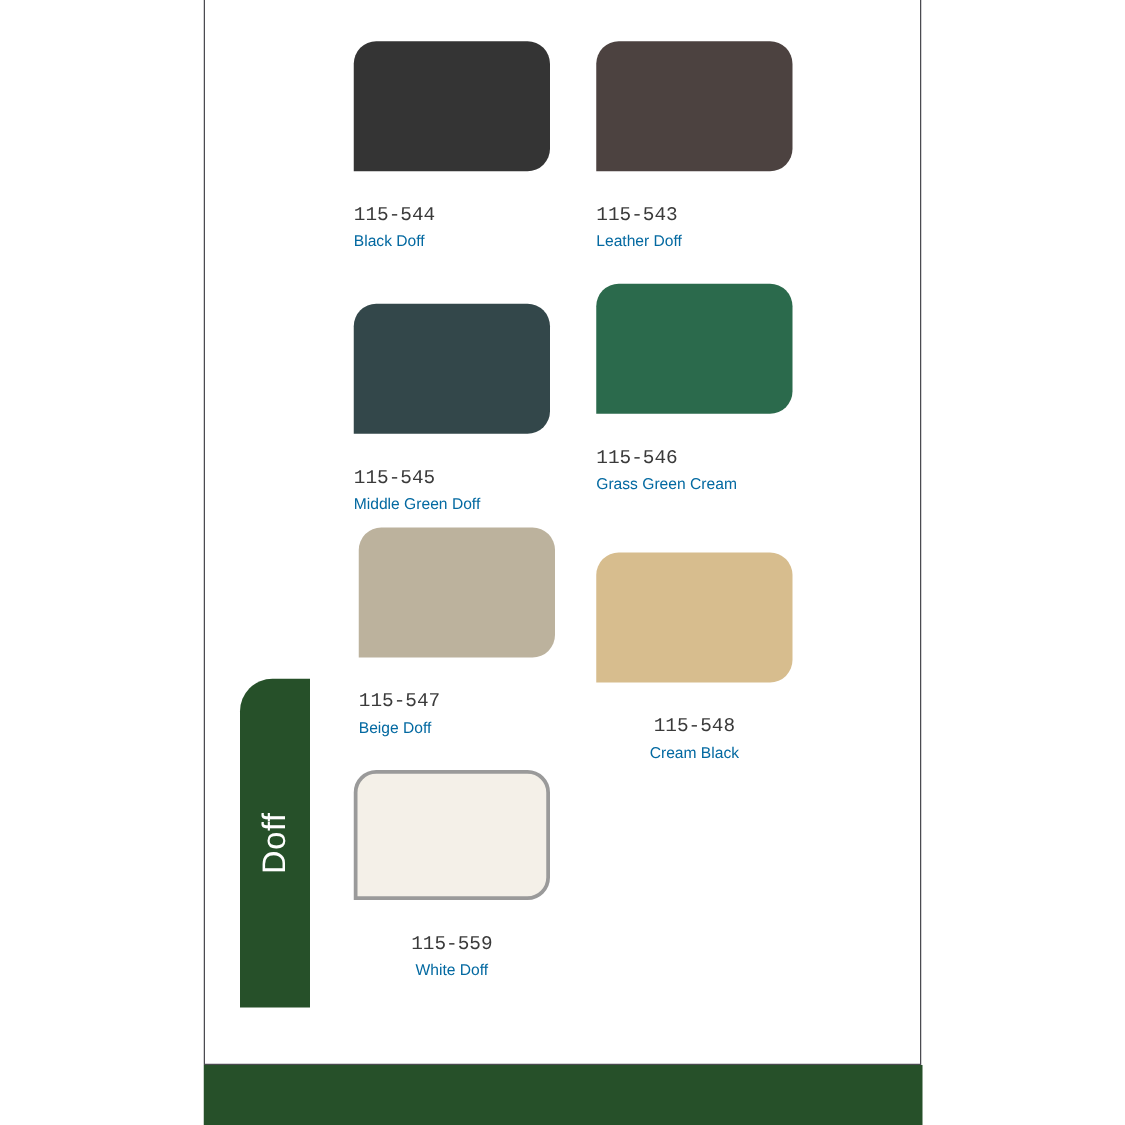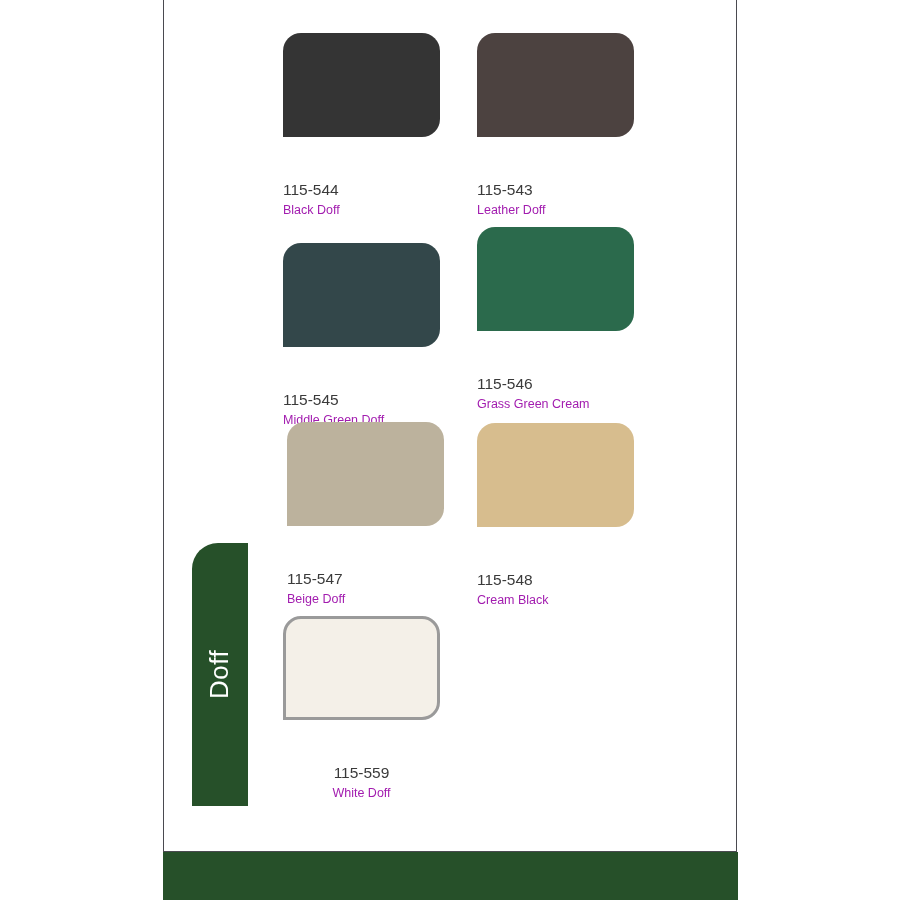--- a/index.html
+++ b/index.html
@@ -76,30 +76,31 @@
   }
 
   .swatch-chip {
     width: 157px;
     height: 104px;
     border-radius: 18px 18px 18px 0;
     box-sizing: border-box;
   }
 
   .swatch-code {
-    margin-top: 43px;
+    margin-top: 26px;
     font-size: 15.5px;
     color: #3a3a3a;
     line-height: 1.25;
+    font-family: Liberation Mono, monospace;
   }
 
   .swatch-name {
     margin-top: 4px;
     font-size: 12.5px;
-    color: #a21caf;
+    color: #0369a1;
     line-height: 1.25;
   }
 </style>
 </head>
 <body>
 
 <div id="page">
 
   <div class="card" style="background: rgb(255, 255, 255); border-color: rgb(74, 74, 80);"></div>
 
@@ -128,21 +129,21 @@
       <div class="swatch-cell" style="left: 194px; top: 194px;">
         <div class="swatch-chip" style="background: rgb(43, 106, 76);"></div>
         <div class="swatch-code">115-546</div>
         <div class="swatch-name">Grass Green Cream</div>
       </div>
       <div class="swatch-cell" style="left: 4px; top: 389px;">
         <div class="swatch-chip" style="background: rgb(188, 178, 157);"></div>
         <div class="swatch-code">115-547</div>
         <div class="swatch-name">Beige Doff</div>
       </div>
-      <div class="swatch-cell" style="left: 194px; top: 390px;">
+      <div class="swatch-cell" style="left: 194px; top: 409px; text-align: center;">
         <div class="swatch-chip" style="background: rgb(215, 189, 142);"></div>
         <div class="swatch-code">115-548</div>
         <div class="swatch-name">Cream Black</div>
       </div>
       <div class="swatch-cell" style="left: 0px; top: 583px; text-align: center;">
         <div class="swatch-chip" style="background: rgb(244, 240, 232); border: 3px solid rgb(154, 154, 154);"></div>
         <div class="swatch-code">115-559</div>
         <div class="swatch-name">White Doff</div>
       </div>
     </div>

